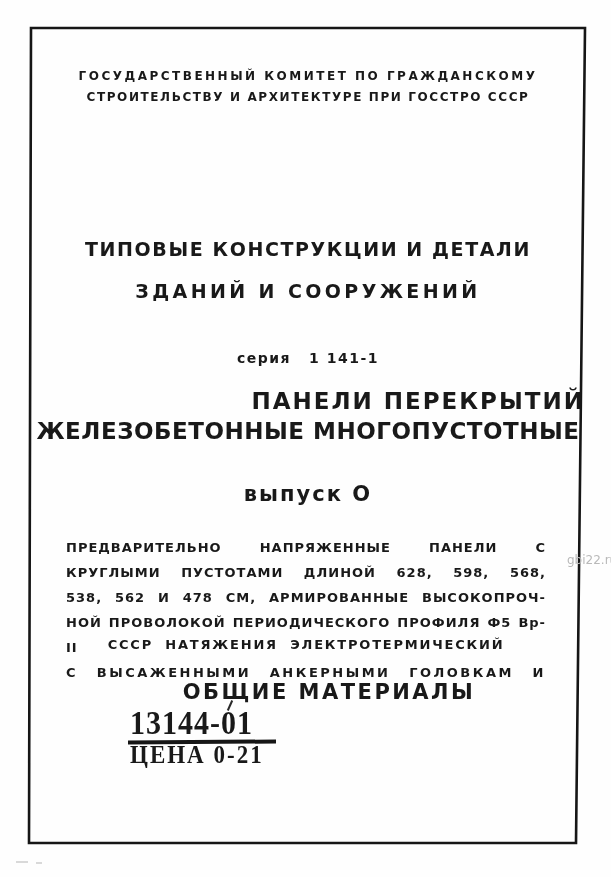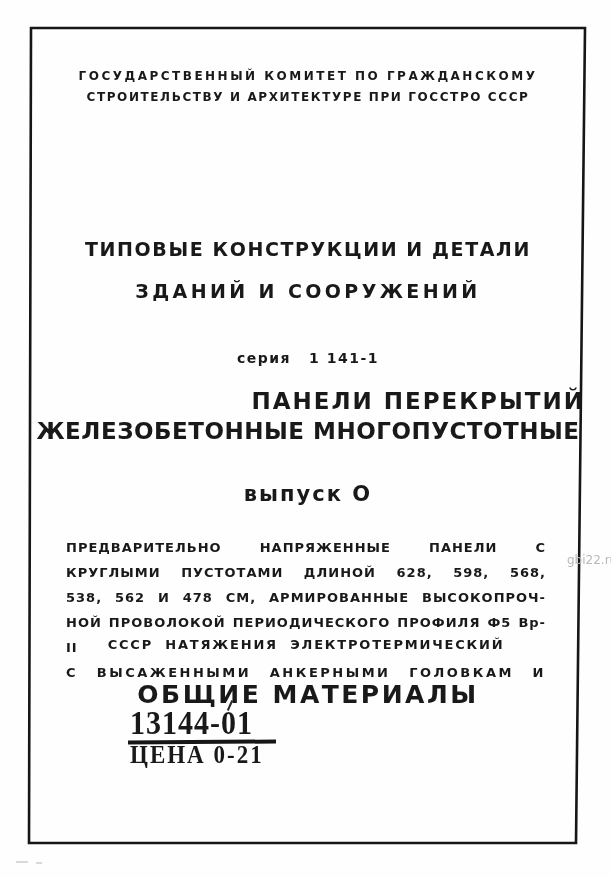--- a/index.html
+++ b/index.html
@@ -96,23 +96,24 @@
     width: 480px;
     z-index: 2;
     text-align: center;
     font-size: 13px;
     font-weight: 700;
     letter-spacing: 1.8px;
     word-spacing: 6px;
   }
   .materials-heading {
     top: 680px;
-    font-size: 25px;
+    font-size: 21px;
     font-weight: 700;
     letter-spacing: 2.5px;
+    padding-left: 21px;
   }
   .stamp-code {
     position: absolute;
     left: 130px;
     top: 704px;
     z-index: 2;
     font-family: "Liberation Serif", serif;
     font-size: 30px;
     font-weight: 700;
     letter-spacing: 1px;

